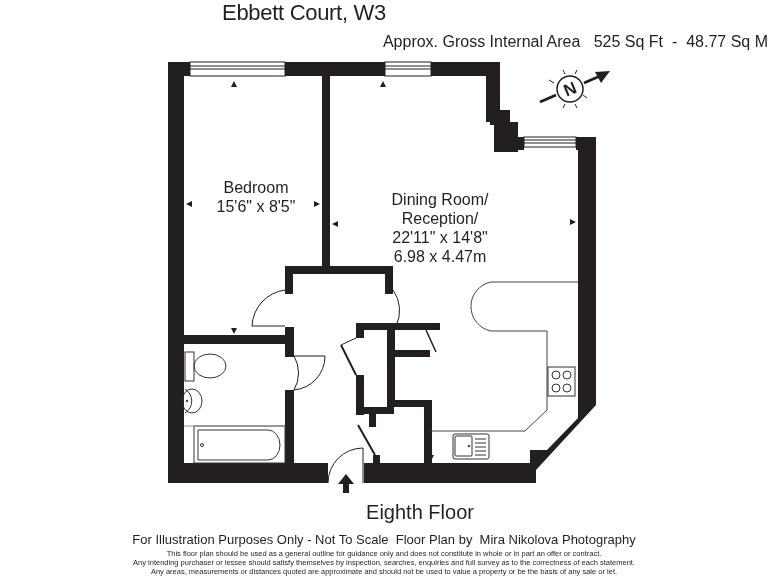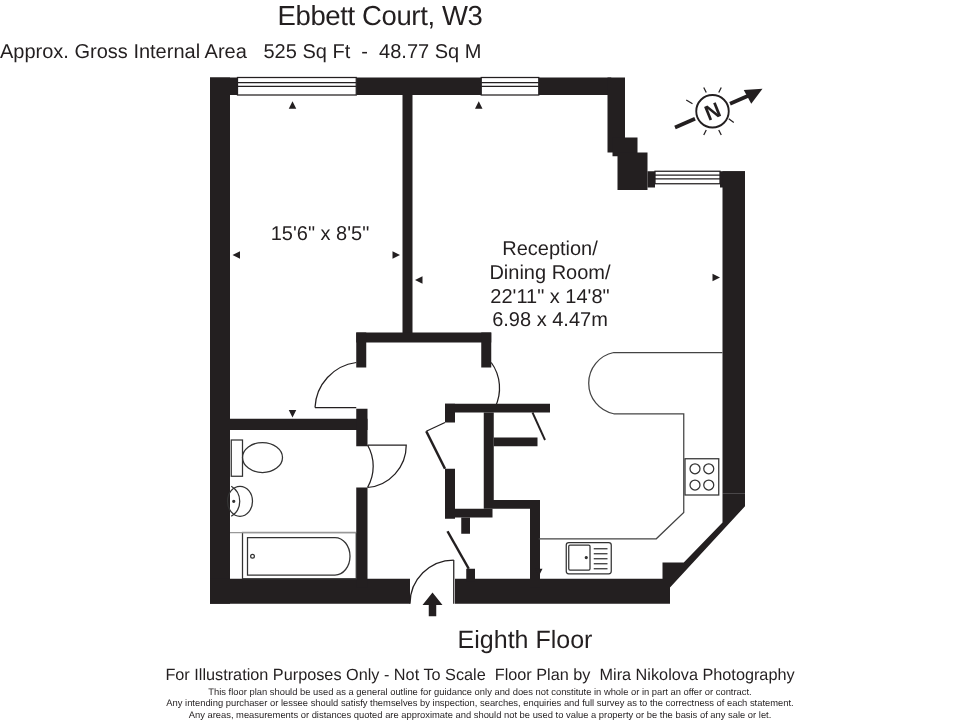--- a/index.html
+++ b/index.html
@@ -1,20 +1,20 @@
 <!DOCTYPE html>
 <html><head>
 <meta charset="utf-8">
 <style>
   html, body { margin: 0; padding: 0; background: #ffffff; }
   body { width: 768px; height: 576px; position: relative; overflow: hidden;
          font-family: "Liberation Sans", sans-serif; color: #231f20; }
   .title { position: absolute; left: 0; width: 608px; top: 0; text-align: center;
            font-size: 22px; line-height: 26px; letter-spacing: -0.3px; }
-  .subtitle { position: absolute; left: 0; width: 768px; top: 32px; text-align: left;
+  .subtitle { position: absolute; left: 0; width: 768px; top: 32px; text-align: right;
               font-size: 16px; line-height: 20px; }
   .subtitle span { white-space: pre; }
   svg.plan { position: absolute; left: 0; top: 0; }
   .room-label { position: absolute; text-align: center; font-size: 16px; line-height: 19px; }
   .floor-label { position: absolute; left: 0; width: 768px; top: 500px; text-align: center;
                  font-size: 20px; line-height: 24px; margin-left: 36px; }
   .footer-main { position: absolute; left: 0; width: 768px; top: 532px; text-align: center;
                  font-size: 13px; line-height: 16px; white-space: pre; }
   .disclaimer { position: absolute; left: 0; width: 768px; text-align: center;
                 font-size: 7.5px; line-height: 9px; }
@@ -162,26 +162,27 @@
       <line x1="549" y1="80" x2="554" y2="83"></line>
       <line x1="563" y1="108" x2="565" y2="104"></line>
       <line x1="577" y1="108" x2="575" y2="104"></line>
       <line x1="587" y1="98" x2="583" y2="95"></line>
     </g>
     <text x="570" y="95" text-anchor="middle" font-family="Liberation Sans, sans-serif" font-size="17" font-weight="bold" fill="#231f20" stroke="none" transform="rotate(-22 570 89)">N</text>
   </g>
 </svg>
 
 <div class="room-label" style="left:196px; width:120px; top:178px;">
+  <div>Bedroom</div>
   <div>15'6" x 8'5"</div>
 </div>
 
 <div class="room-label" style="left:370px; width:140px; top:190px;">
+  <div>Dining Room/</div>
   <div>Reception/</div>
-  <div>Dining Room/</div>
   <div>22'11" x 14'8"</div>
   <div>6.98 x 4.47m</div>
 </div>
 
 <div class="floor-label">Eighth Floor</div>
 
 <div class="footer-main">For Illustration Purposes Only - Not To Scale  Floor Plan by  Mira Nikolova Photography</div>
 <div class="disclaimer" style="top:549px;">This floor plan should be used as a general outline for guidance only and does not constitute in whole or in part an offer or contract.</div>
 <div class="disclaimer" style="top:558px;">Any intending purchaser or lessee should satisfy themselves by inspection, searches, enquiries and full survey as to the correctness of each statement.</div>
 <div class="disclaimer" style="top:567px;">Any areas, measurements or distances quoted are approximate and should not be used to value a property or be the basis of any sale or let.</div>

